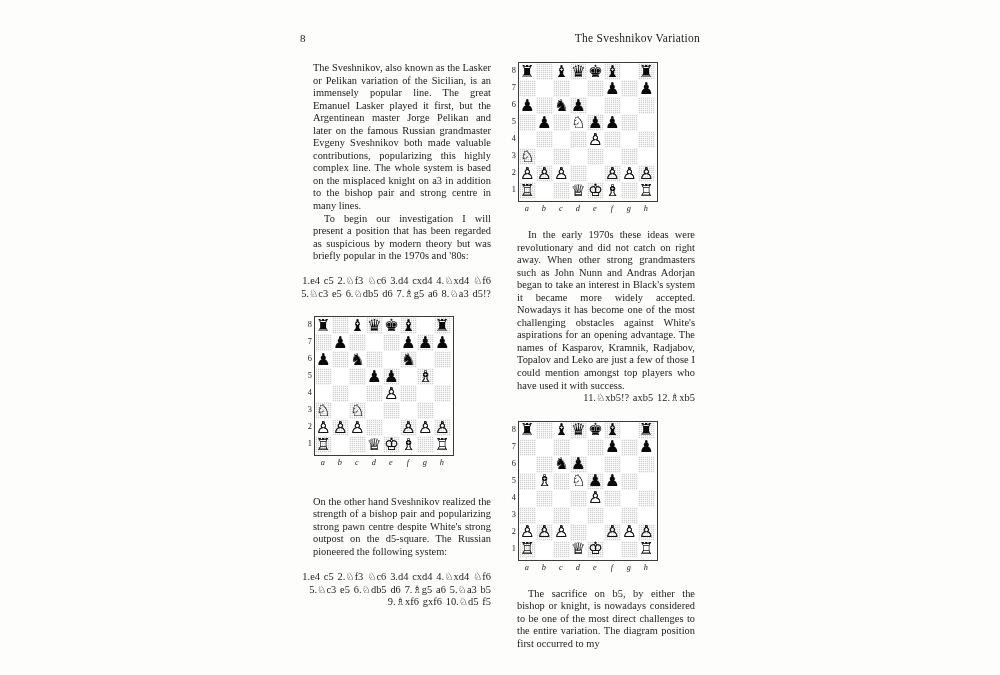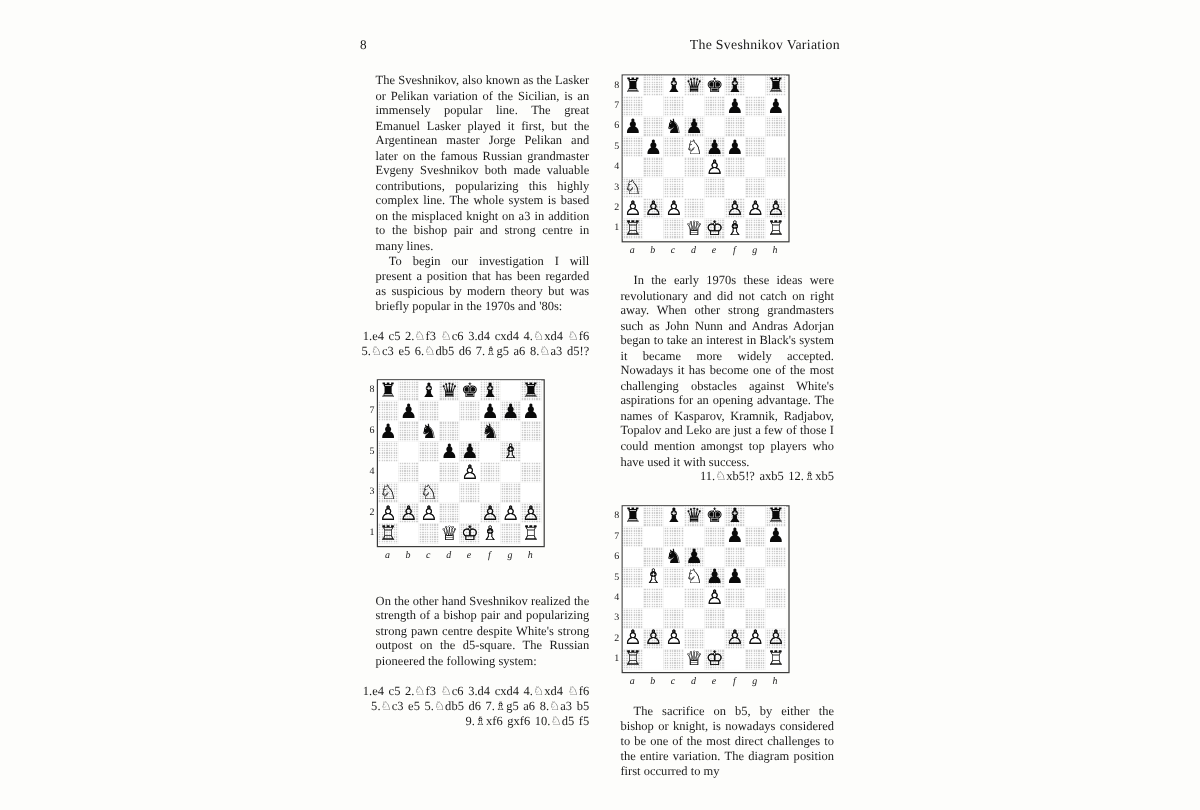--- a/index.html
+++ b/index.html
@@ -319,21 +319,21 @@
     <div class="spacer-md"></div>
 
 
     <div class="spacer-sm"></div>
 
     <p class="body">On the other hand Sveshnikov realized the strength of a bishop pair and popularizing strong pawn centre despite White's strong outpost on the d5-square. The Russian pioneered the following system:</p>
 
     <div class="spacer-sm"></div>
 
     <p class="moves">1.e4 c5 2.♘f3 ♘c6 3.d4 cxd4 4.♘xd4 ♘f6</p>
-    <p class="moves">5.♘c3 e5 5.♘db5 d6 7.♗g5 a6 8.♘a3 b5</p>
+    <p class="moves">5.♘c3 e5 6.♘db5 d6 7.♗g5 a6 5.♘a3 b5</p>
     <p class="moves">9.♗xf6 gxf6 10.♘d5 f5</p>
   </div>
 
   <div class="col col-right">
 
     <div class="diagram">
       <div class="board-wrap">
         <div class="rank-labels">
           <span>8</span>
           <span>7</span>

